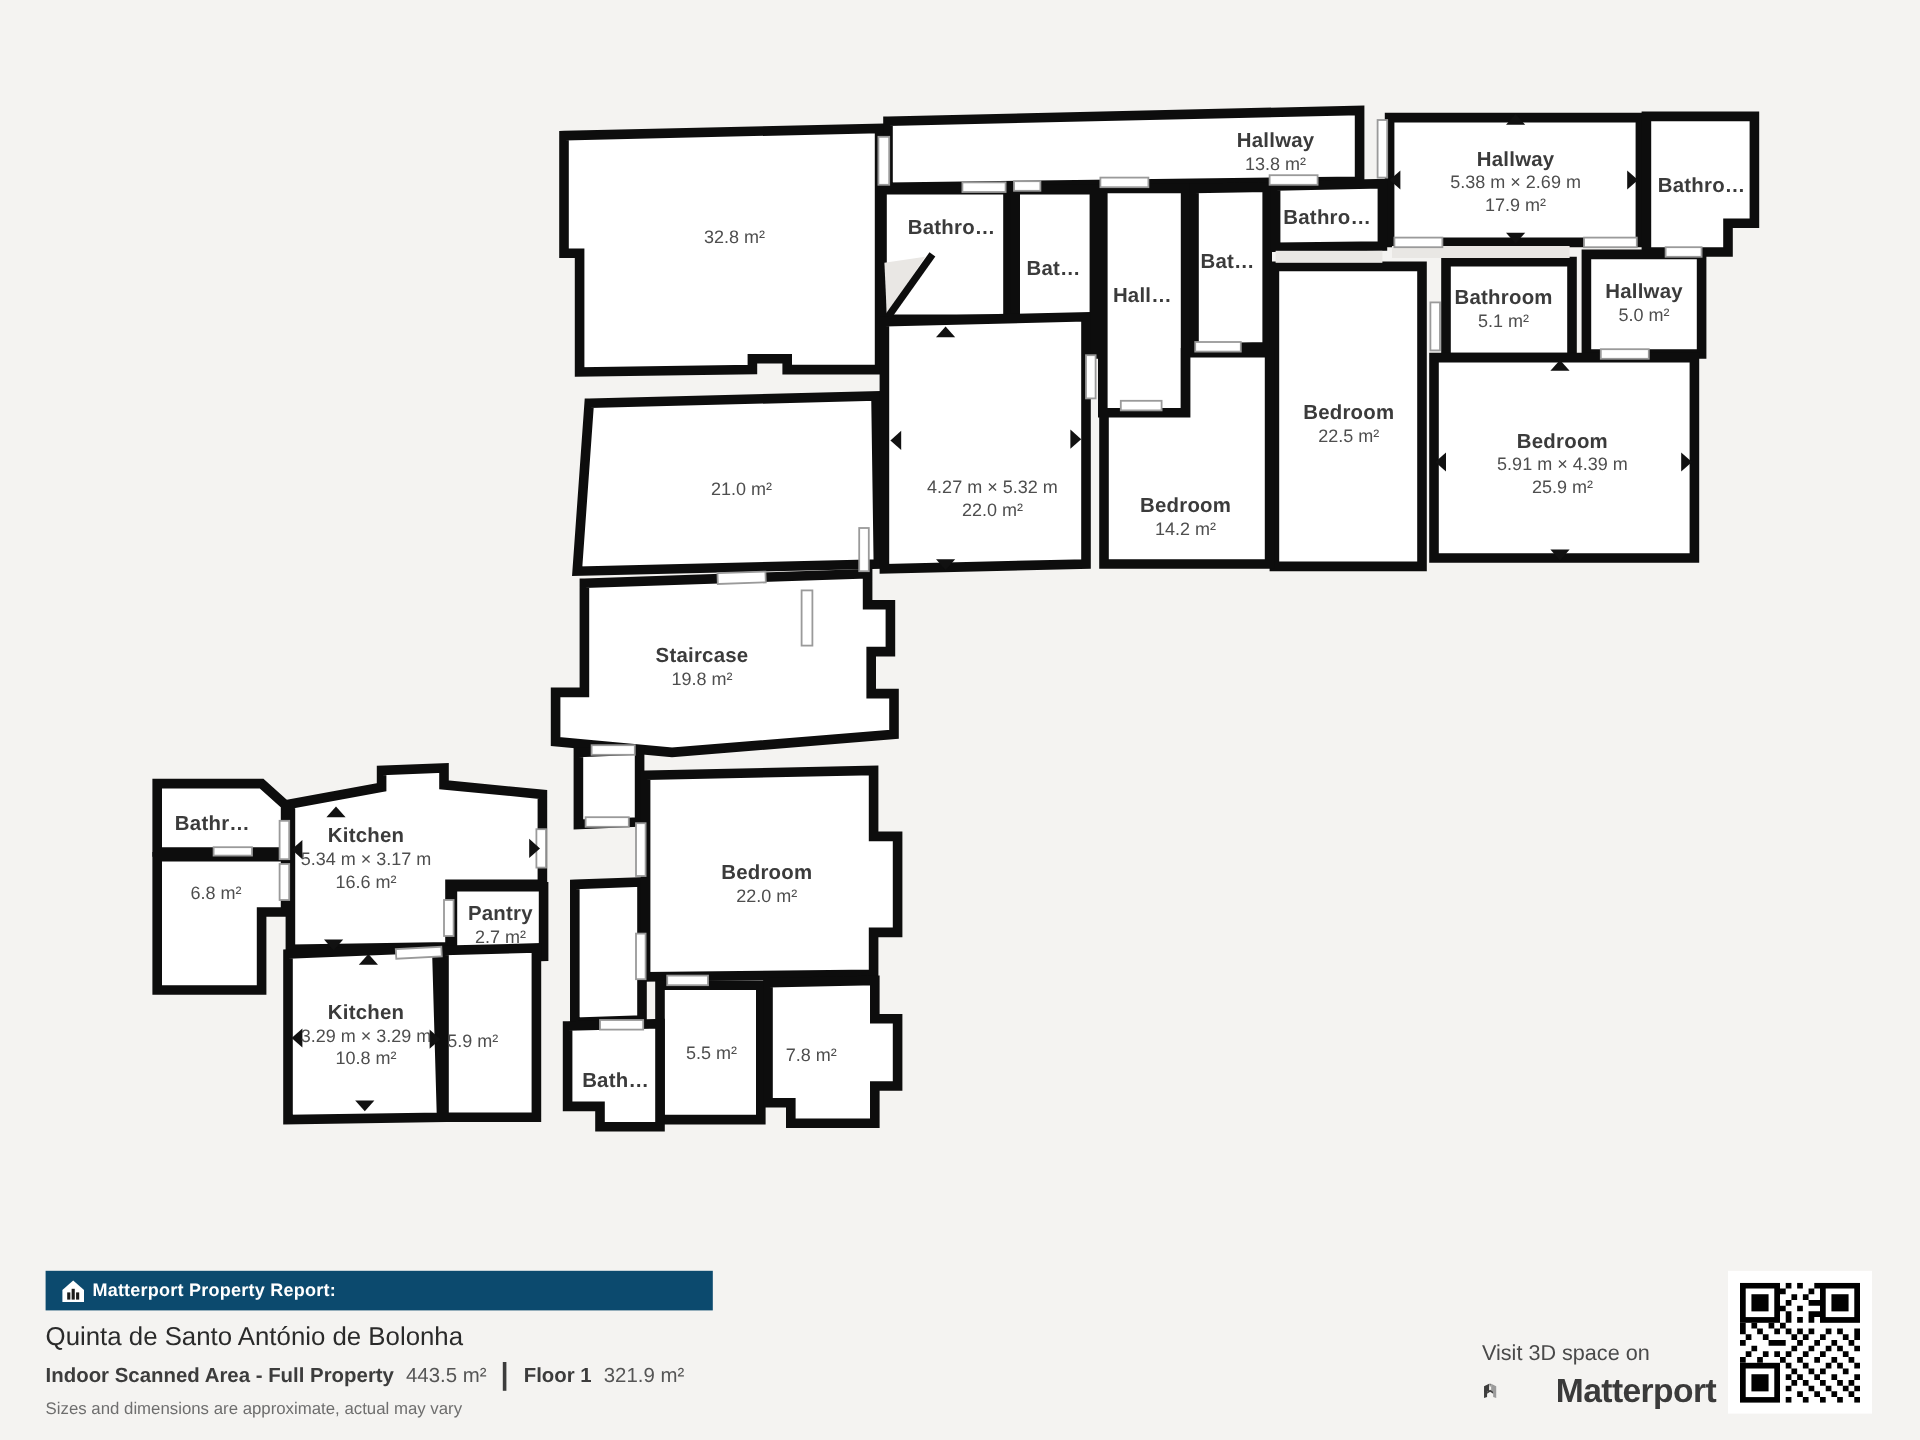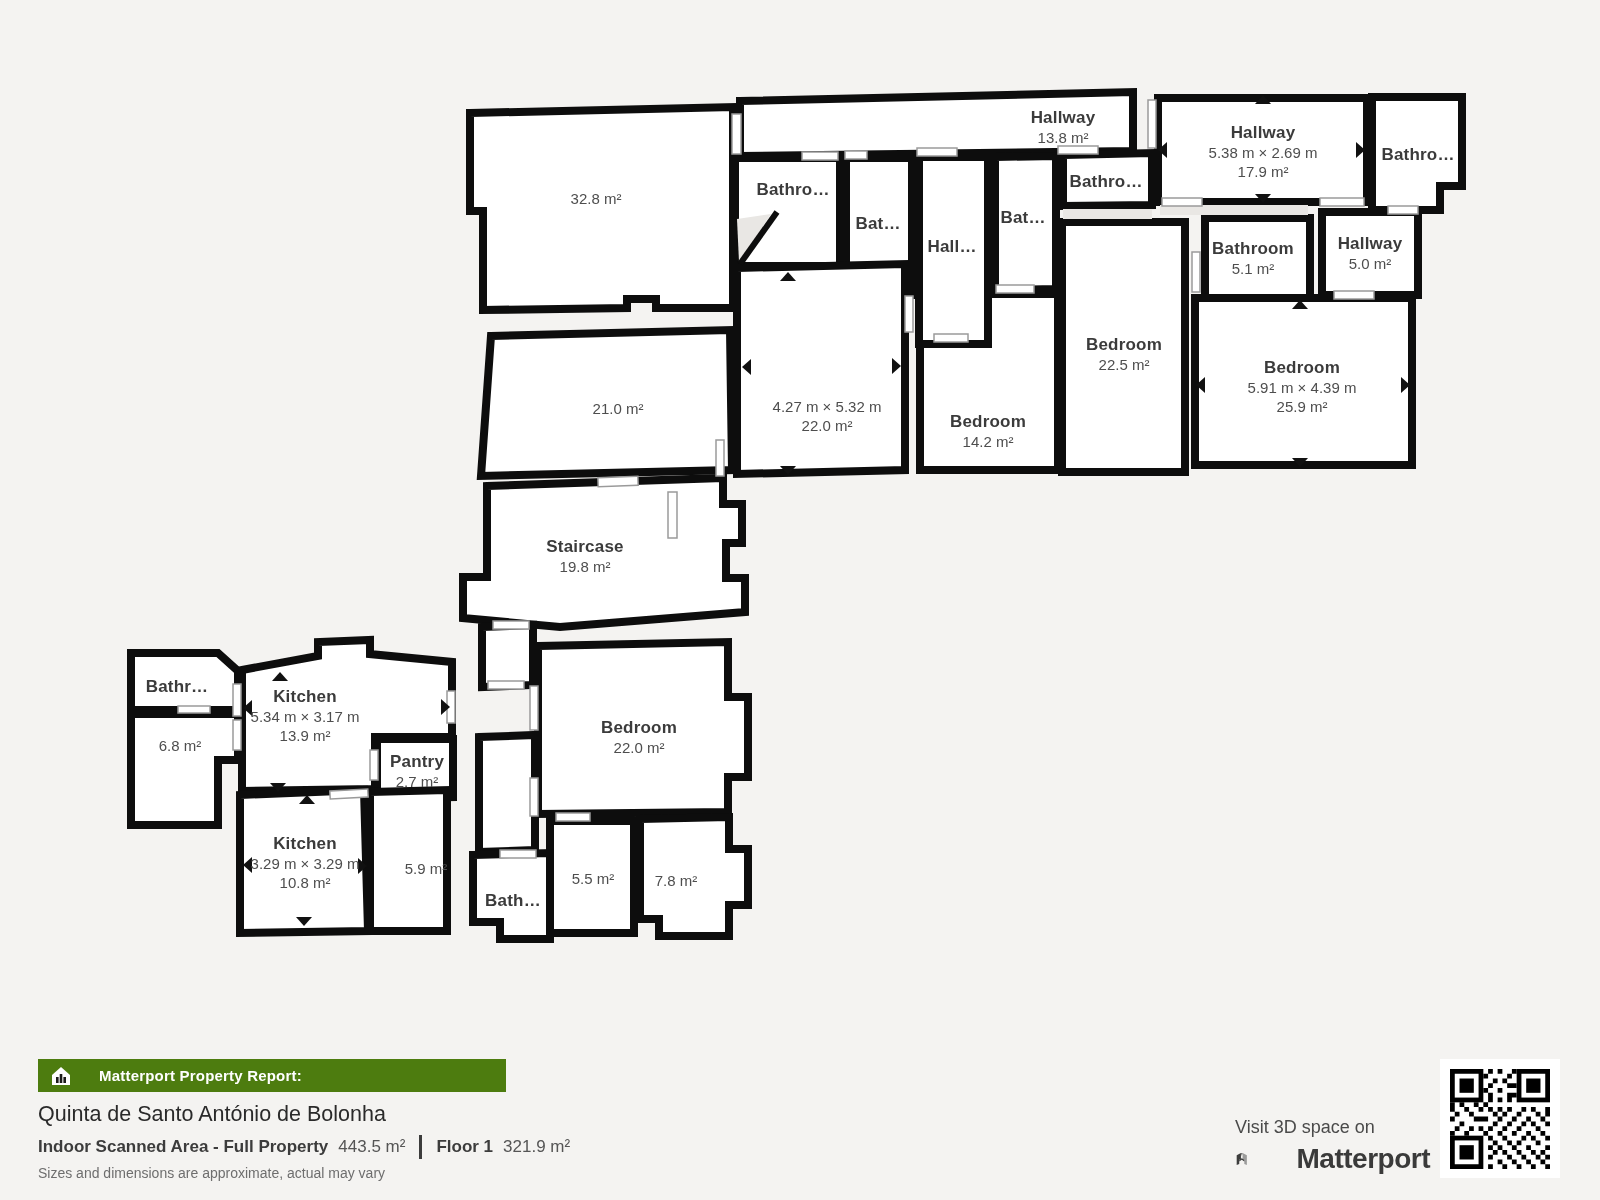--- a/index.html
+++ b/index.html
@@ -6,22 +6,22 @@
   body{
     width:1600px;height:1200px;position:relative;overflow:hidden;
     background:#f4f3f1;font-family:"Liberation Sans",sans-serif;
   }
   .plan{position:absolute;left:0;top:0;}
   .lbl{position:absolute;transform:translate(-50%,-50%);text-align:center;white-space:nowrap;z-index:5;}
   .lbl .nm{display:block;font-size:17px;font-weight:700;color:#3b3b3b;line-height:20px;letter-spacing:.2px;}
   .lbl .sub{display:block;font-size:15px;color:#4e4e4e;line-height:19px;}
   
   .report-bar{
-    position:absolute;left:38px;top:1059px;width:468px;height:33px;
-    background:#4d7c0f;color:#ffffff;display:flex;align-items:center;gap:28px;
+    position:absolute;left:38px;top:1059px;width:556px;height:33px;
+    background:#0c4a6e;color:#ffffff;display:flex;align-items:center;gap:6px;
     padding:0 0 0 13px;box-sizing:border-box;font-size:15px;font-weight:700;letter-spacing:.2px;
   }
   .prop-title{position:absolute;left:38px;top:1102px;font-size:21.5px;font-weight:400;color:#2a2a2a;}
   .meta{position:absolute;left:38px;top:1135px;display:flex;align-items:center;gap:10px;font-size:17px;color:#555;}
   .meta b{color:#3c3c3c;font-weight:700;}
   .meta .divider{width:3px;height:24px;background:#3c3c3c;margin:0 4px;}
   .disclaimer{position:absolute;left:38px;top:1165px;font-size:14px;color:#6e6e6e;}
   
   .promo{position:absolute;left:1235px;top:1116px;width:195px;text-align:left;cursor:pointer;}
   .promo .visit{font-size:18px;color:#4a4a4a;line-height:22px;}
@@ -176,55 +176,55 @@
   <span class="sub">25.9 m²</span>
 </div>
 <div class="lbl" style="left:827px;top:416px">
   <span class="sub">4.27 m × 5.32 m</span>
   <span class="sub">22.0 m²</span>
 </div>
 <div class="lbl" style="left:988px;top:431px">
   <span class="nm">Bedroom</span>
   <span class="sub">14.2 m²</span>
 </div>
-<div class="lbl" style="left:596px;top:198px">
+<div class="lbl" style="left:612px;top:198px">
   <span class="sub">32.8 m²</span>
 </div>
 <div class="lbl" style="left:618px;top:408px">
   <span class="sub">21.0 m²</span>
 </div>
 <div class="lbl" style="left:585px;top:556px">
   <span class="nm">Staircase</span>
   <span class="sub">19.8 m²</span>
 </div>
 <div class="lbl" style="left:177px;top:687px">
   <span class="nm">Bathr…</span>
 </div>
 <div class="lbl" style="left:180px;top:745px">
   <span class="sub">6.8 m²</span>
 </div>
 <div class="lbl" style="left:305px;top:716px">
   <span class="nm">Kitchen</span>
   <span class="sub">5.34 m × 3.17 m</span>
-  <span class="sub">13.9 m²</span>
+  <span class="sub">16.6 m²</span>
 </div>
 <div class="lbl" style="left:417px;top:771px">
   <span class="nm">Pantry</span>
   <span class="sub">2.7 m²</span>
 </div>
 <div class="lbl" style="left:639px;top:737px">
   <span class="nm">Bedroom</span>
   <span class="sub">22.0 m²</span>
 </div>
 <div class="lbl" style="left:305px;top:863px">
   <span class="nm">Kitchen</span>
   <span class="sub">3.29 m × 3.29 m</span>
   <span class="sub">10.8 m²</span>
 </div>
-<div class="lbl" style="left:426px;top:868px">
+<div class="lbl" style="left:394px;top:868px">
   <span class="sub">5.9 m²</span>
 </div>
 <div class="lbl" style="left:513px;top:901px">
   <span class="nm">Bath…</span>
 </div>
 <div class="lbl" style="left:593px;top:878px">
   <span class="sub">5.5 m²</span>
 </div>
 <div class="lbl" style="left:676px;top:880px">
   <span class="sub">7.8 m²</span>

